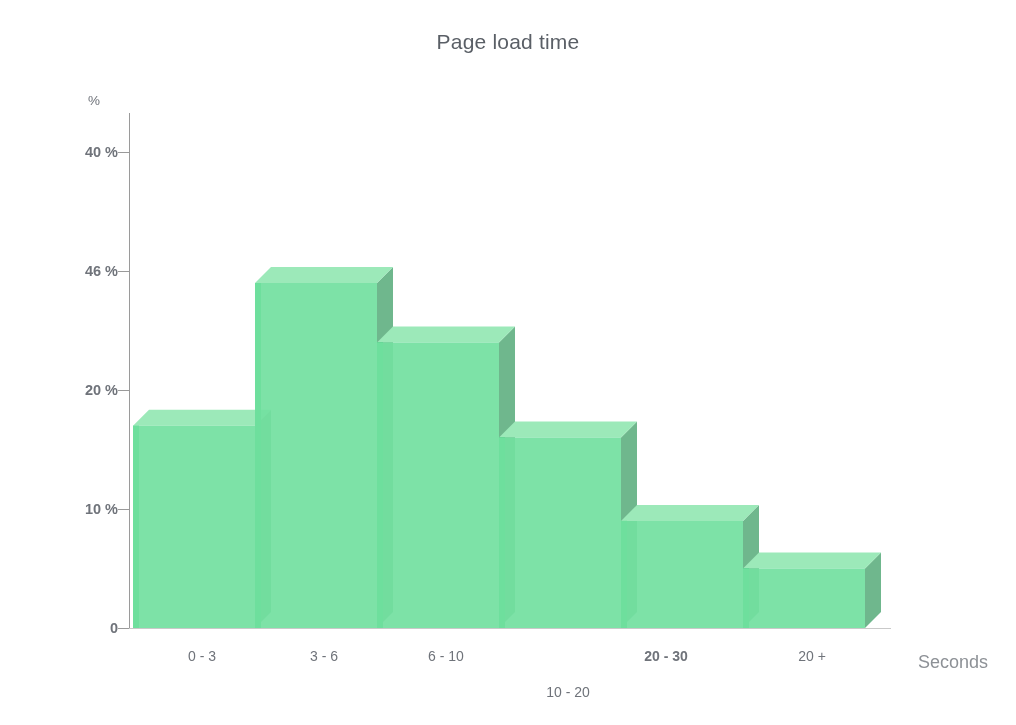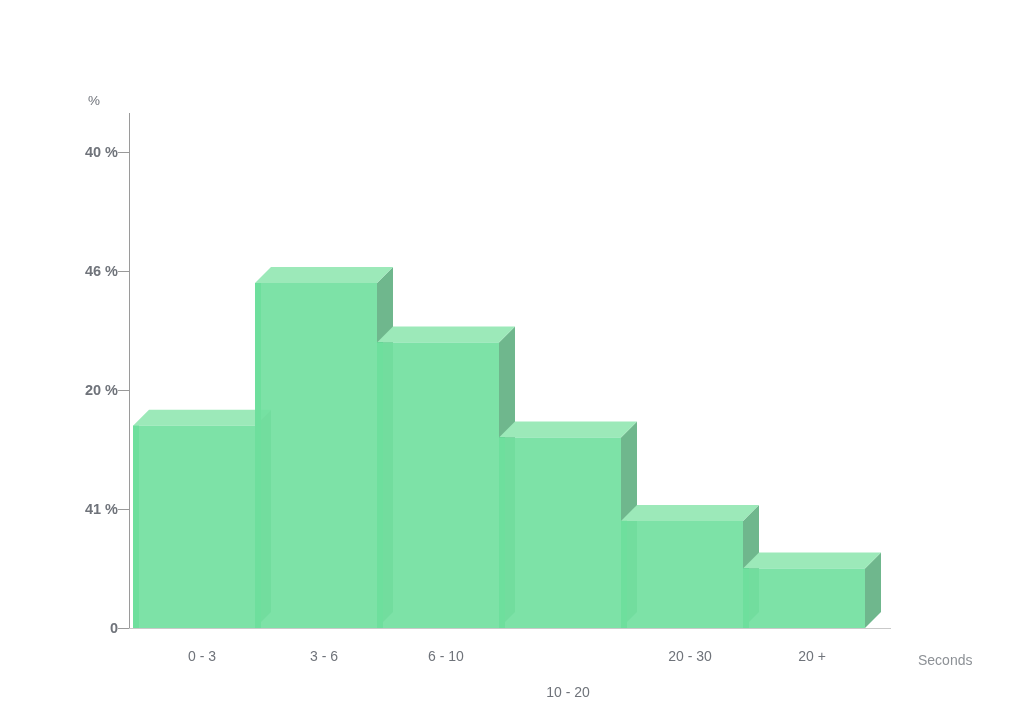--- a/index.html
+++ b/index.html
@@ -92,51 +92,52 @@
     color: #6f737a;
     text-align: center;
     transform: translateX(-50%);
     white-space: nowrap;
   }
 
   .x-unit-label {
     position: absolute;
     left: 918px;
     top: 652px;
-    font-size: 14px;
+    font-size: 18px;
     color: #8d9196;
     white-space: nowrap;
   }
 
   
   #bars-layer {
     position: absolute;
     left: 0; top: 0;
     width: 1016px;
     height: 725px;
   }
 </style>
 </head>
 <body>
 
 <div id="chart-root">
 
+  <div class="chart-title">Page load time</div>
 
   <div class="y-unit-label">%</div>
 
   <div id="y-axis-line" class="axis-line"></div>
   <div id="x-axis-line" class="axis-line"></div>
 
   <div id="y-ticks-layer">
       <div class="y-tick-wrap" style="top: 628px;">
         <div class="y-tick-label">0</div>
       </div>
       <div class="y-tick" style="top: 628px;"></div>
       <div class="y-tick-wrap" style="top: 509px;">
-        <div class="y-tick-label">41 %</div>
+        <div class="y-tick-label">10 %</div>
       </div>
       <div class="y-tick" style="top: 509px;"></div>
       <div class="y-tick-wrap" style="top: 390px;">
         <div class="y-tick-label">20 %</div>
       </div>
       <div class="y-tick" style="top: 390px;"></div>
       <div class="y-tick-wrap" style="top: 271px;">
         <div class="y-tick-label">46 %</div>
       </div>
       <div class="y-tick" style="top: 271px;"></div>
@@ -185,19 +186,19 @@
           <polygon points="743,568.5 865,568.5 865,628 743,628" fill="#72e0a0" fill-opacity="0.92"></polygon>
         </g>
       </svg>
     </div>
 
   <div id="x-ticks-layer">
       <div class="x-tick-label" style="left: 202px;">0 - 3</div>
       <div class="x-tick-label" style="left: 324px;">3 - 6</div>
       <div class="x-tick-label" style="left: 446px;">6 - 10</div>
       <div class="x-tick-label" style="left: 568px; margin-top: 36px;">10 - 20</div>
-      <div class="x-tick-label" style="left: 690px;">20 - 30</div>
+      <div class="x-tick-label" style="left: 666px; font-weight: bold;">20 - 30</div>
       <div class="x-tick-label" style="left: 812px;">20 +</div>
     </div>
 
   <div class="x-unit-label">Seconds</div>
 
 </div>
 
 </body></html>

